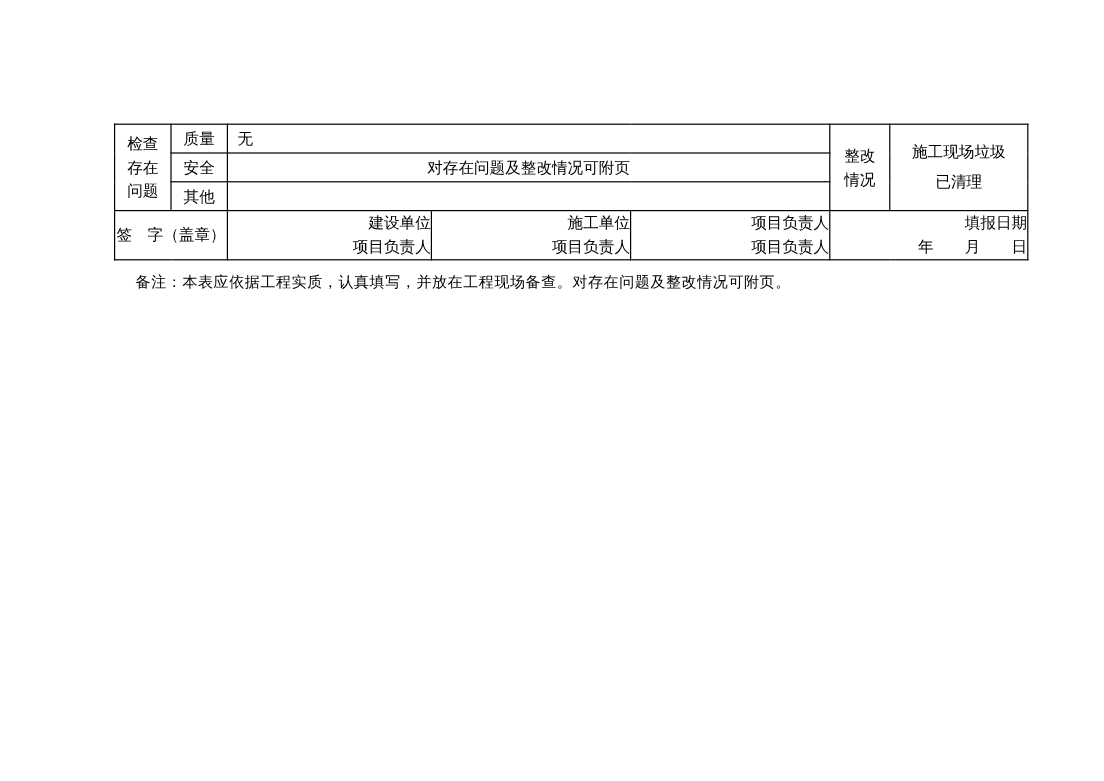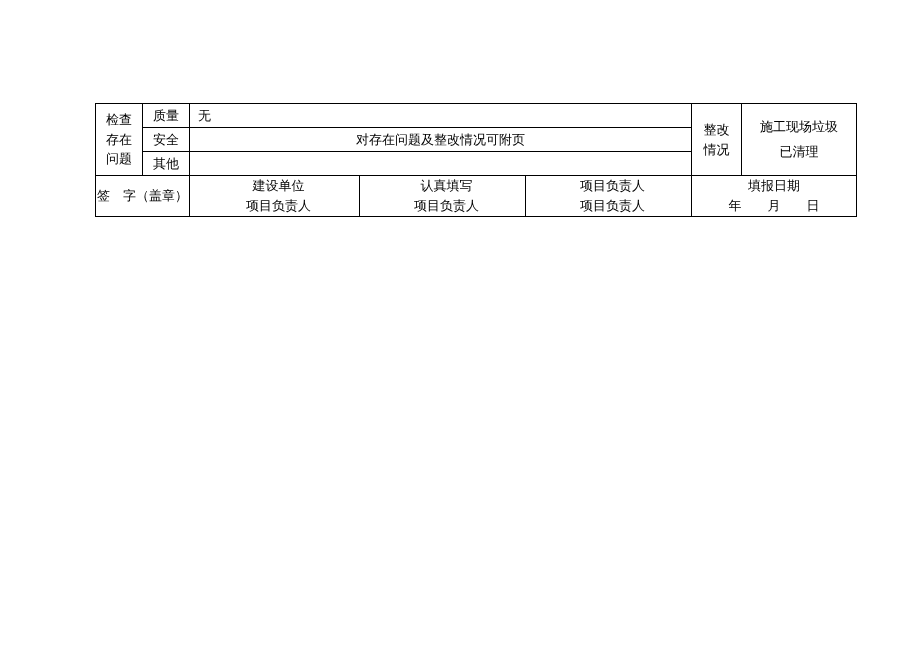--- a/index.html
+++ b/index.html
@@ -45,24 +45,24 @@
     .vtext {
       text-align: center;
       line-height: 1.5;
     }
     .sig-row td {
       height: 41px;
       line-height: 20px;
     }
     .sig-block {
       padding-left: 8px;
-      text-align: center;
+      text-align: right;
     }
     .date-block {
-      text-align: center;
+      text-align: right;
     }
     .note {
       position: absolute;
       left: 113px;
       top: 227px;
       font-size: 12.5px;
       letter-spacing: 0.5px;
     }
   </style>
 </head>
@@ -121,30 +121,31 @@
 
     <tr class="sig-row">
       <td colspan="2" class="center">
         <span>签　字（盖章）</span>
       </td>
       <td class="sig-block">
         <span>建设单位</span><br>
         <span>项目负责人</span>
       </td>
       <td class="sig-block">
-        <span>认真填写</span><br>
+        <span>施工单位</span><br>
         <span>项目负责人</span>
       </td>
       <td class="sig-block">
         <span>项目负责人</span><br>
         <span>项目负责人</span>
       </td>
       <td colspan="2" class="date-block">
         <span>填报日期</span><br>
         <span>年　　月　　日</span>
       </td>
     </tr>
 
   </tbody>
     </table>
 
+  <div class="note">备注：本表应依据工程实质，认真填写，并放在工程现场备查。对存在问题及整改情况可附页。</div>
 
 </div>
 
 </body></html>

